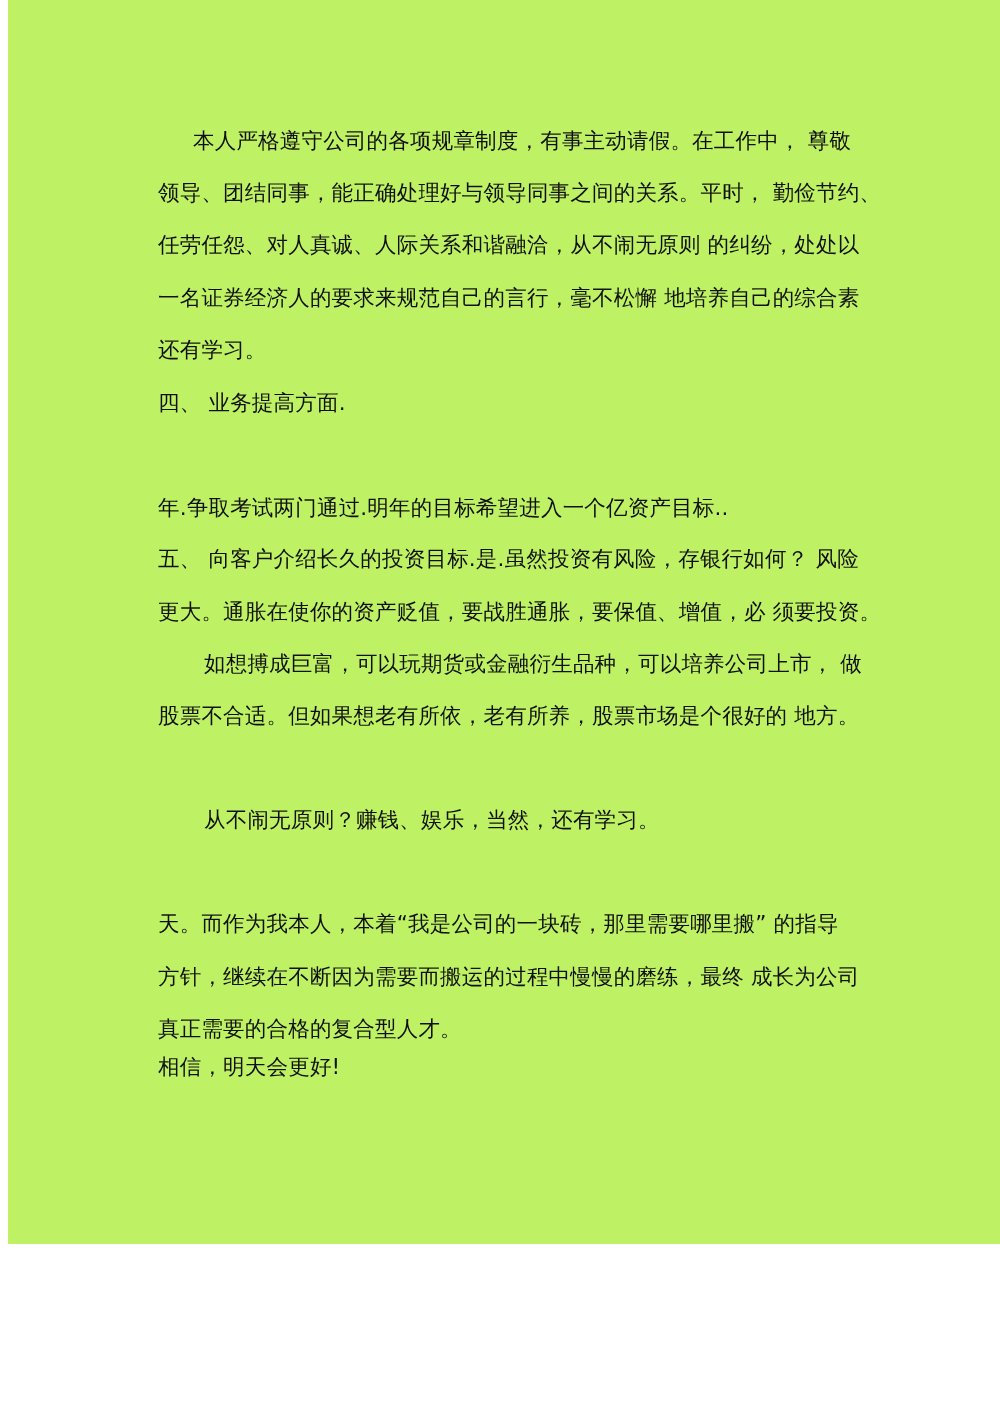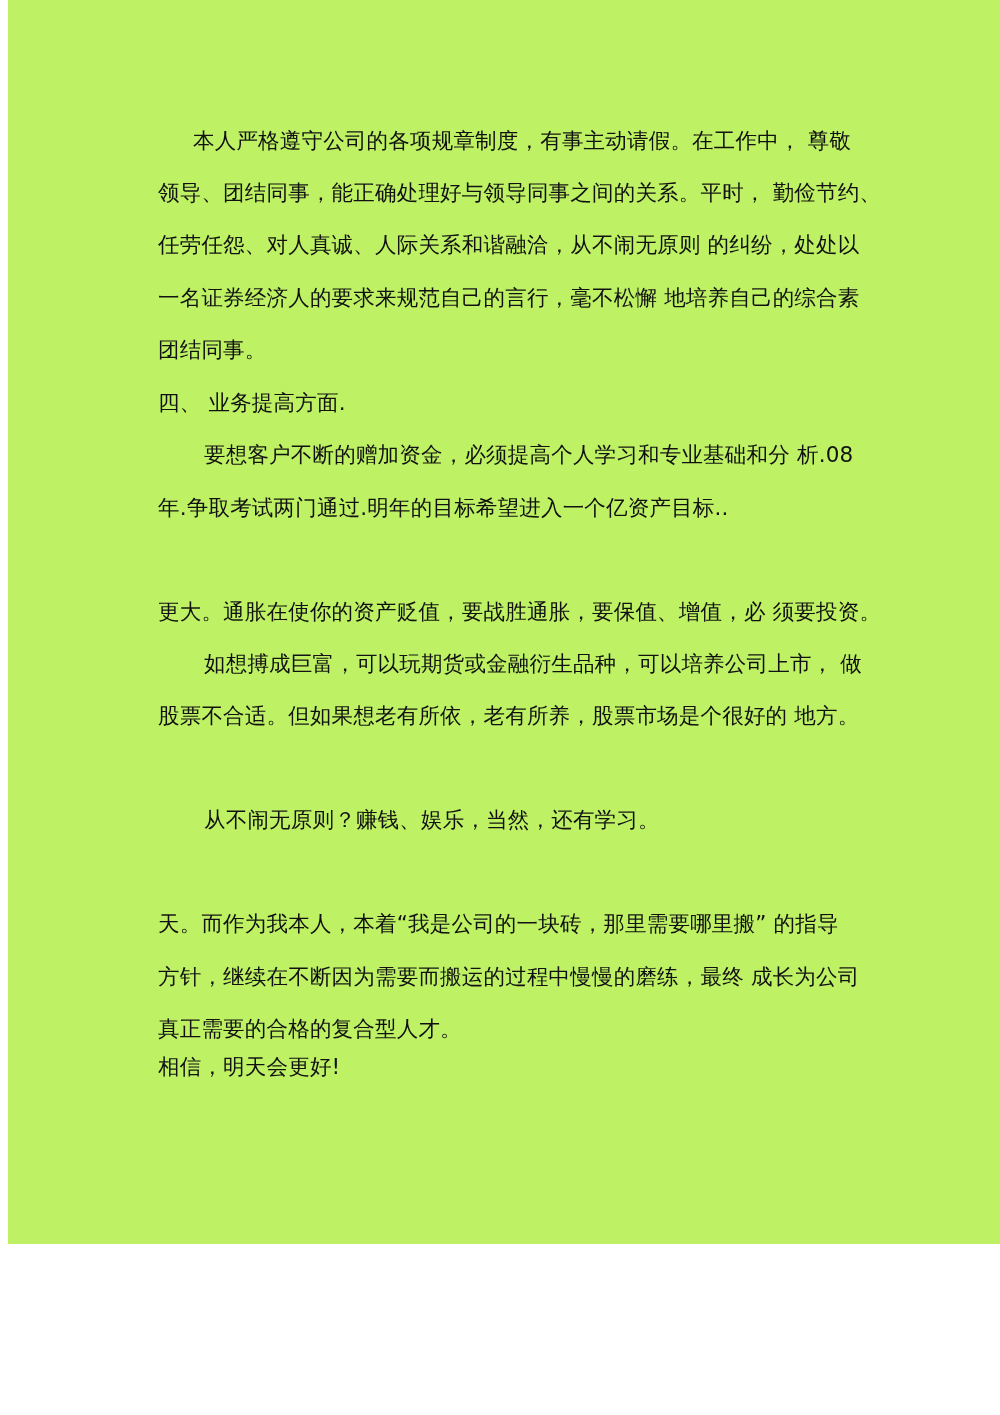--- a/index.html
+++ b/index.html
@@ -35,24 +35,24 @@
     .indent-sm { left: 185px; }
   </style>
 </head>
 <body>
 
 <div class="page">
   <div class="line indent-sm" style="top:128px">本人严格遵守公司的各项规章制度，有事主动请假。在工作中， 尊敬</div>
   <div class="line" style="top:180px">领导、团结同事，能正确处理好与领导同事之间的关系。平时， 勤俭节约、</div>
   <div class="line" style="top:232px">任劳任怨、对人真诚、人际关系和谐融洽，从不闹无原则 的纠纷，处处以</div>
   <div class="line" style="top:285px">一名证券经济人的要求来规范自己的言行，毫不松懈 地培养自己的综合素</div>
-  <div class="line" style="top:337px">团结同事。</div>
+  <div class="line" style="top:337px">还有学习。</div>
   <div class="line" style="top:390px">四、 业务提高方面.</div>
-  <div class="line indent" style="top:442px">要想客户不断的赠加资金，必须提高个人学习和专业基础和分 析.08</div>
   <div class="line" style="top:495px">年.争取考试两门通过.明年的目标希望进入一个亿资产目标..</div>
+  <div class="line" style="top:546px">五、 向客户介绍长久的投资目标.是.虽然投资有风险，存银行如何？ 风险</div>
   <div class="line" style="top:599px">更大。通胀在使你的资产贬值，要战胜通胀，要保值、增值，必 须要投资。</div>
   <div class="line indent" style="top:651px">如想搏成巨富，可以玩期货或金融衍生品种，可以培养公司上市， 做</div>
   <div class="line" style="top:703px">股票不合适。但如果想老有所依，老有所养，股票市场是个很好的 地方。</div>
   <div class="line indent" style="top:807px">从不闹无原则？赚钱、娱乐，当然，还有学习。</div>
   <div class="line" style="top:911px">天。而作为我本人，本着“我是公司的一块砖，那里需要哪里搬” 的指导</div>
   <div class="line" style="top:964px">方针，继续在不断因为需要而搬运的过程中慢慢的磨练，最终 成长为公司</div>
   <div class="line" style="top:1016px">真正需要的合格的复合型人才。</div>
   <div class="line" style="top:1054px">相信，明天会更好!</div>
 </div>
 

